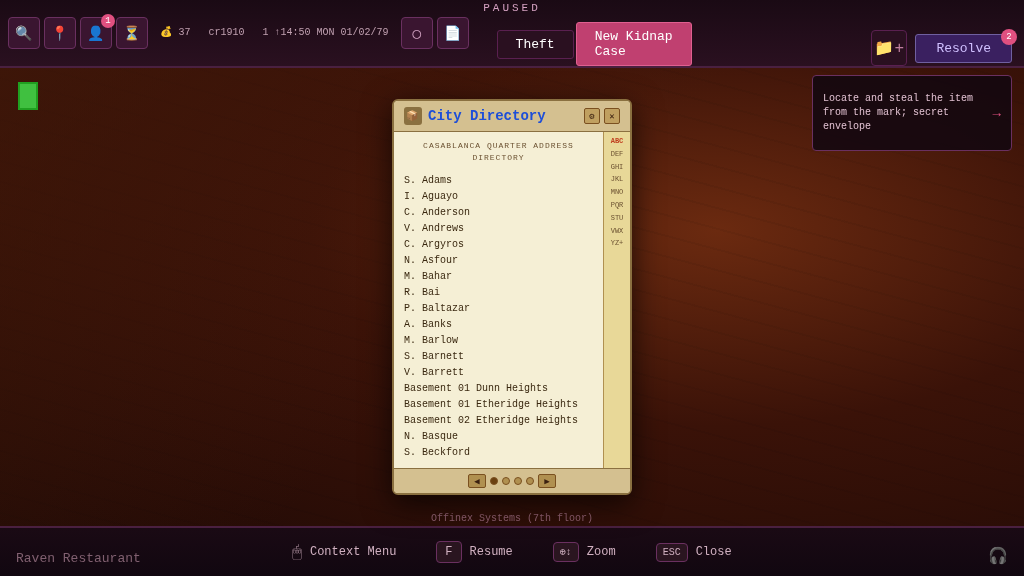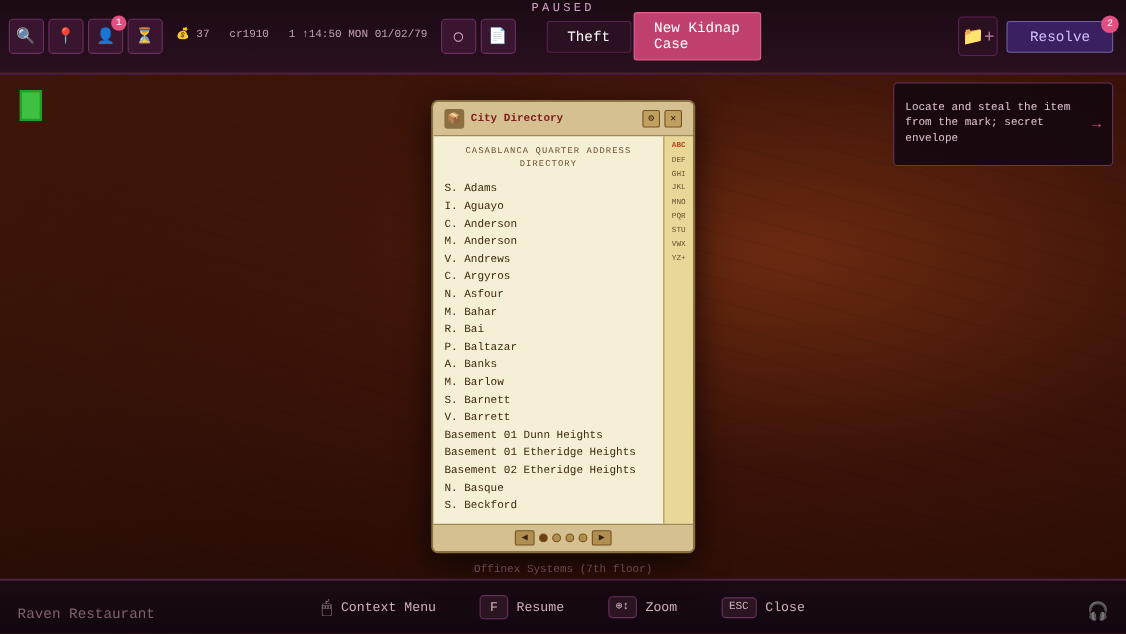--- a/index.html
+++ b/index.html
@@ -32,21 +32,21 @@
     .top-bar {
       position: absolute;
       top: 0;
       left: 0;
       right: 0;
       height: 68px;
       background: linear-gradient(180deg, #1a0a14 0%, #2a1020 100%);
       border-bottom: 2px solid #4a2040;
       z-index: 10;
       display: flex;
-      align-items: center;
+      align-items: flex-end;
     }
 
     .paused-label {
       position: absolute;
       top: 2px;
       left: 50%;
       transform: translateX(-50%);
       color: #d4a0c0;
       font-size: 11px;
       letter-spacing: 3px;
@@ -257,23 +257,23 @@
       height: 18px;
       background: #8a7040;
       border-radius: 3px;
       display: flex;
       align-items: center;
       justify-content: center;
       font-size: 10px;
     }
 
     .modal-title {
-      font-size: 10px;
+      font-size: 14px;
       font-weight: bold;
-      color: #7f1d1d;
+      color: #1d4ed8;
       font-family: 'Courier New', monospace;
     }
 
     .modal-controls {
       display: flex;
       gap: 4px;
       align-items: center;
     }
 
     .modal-control-btn {
@@ -558,21 +558,20 @@
     <div class="modal-body">
       <div class="directory-content">
         <div class="directory-subtitle">
           <span>CASABLANCA QUARTER ADDRESS</span><br>
           <span>DIRECTORY</span>
         </div>
         <ul class="directory-list">
         <li>S. Adams</li>
             <li>I. Aguayo</li>
             <li>C. Anderson</li>
-            <li>M. Anderson</li>
             <li>V. Andrews</li>
             <li>C. Argyros</li>
             <li>N. Asfour</li>
             <li>M. Bahar</li>
             <li>R. Bai</li>
             <li>P. Baltazar</li>
             <li>A. Banks</li>
             <li>M. Barlow</li>
             <li>S. Barnett</li>
             <li>V. Barrett</li>

